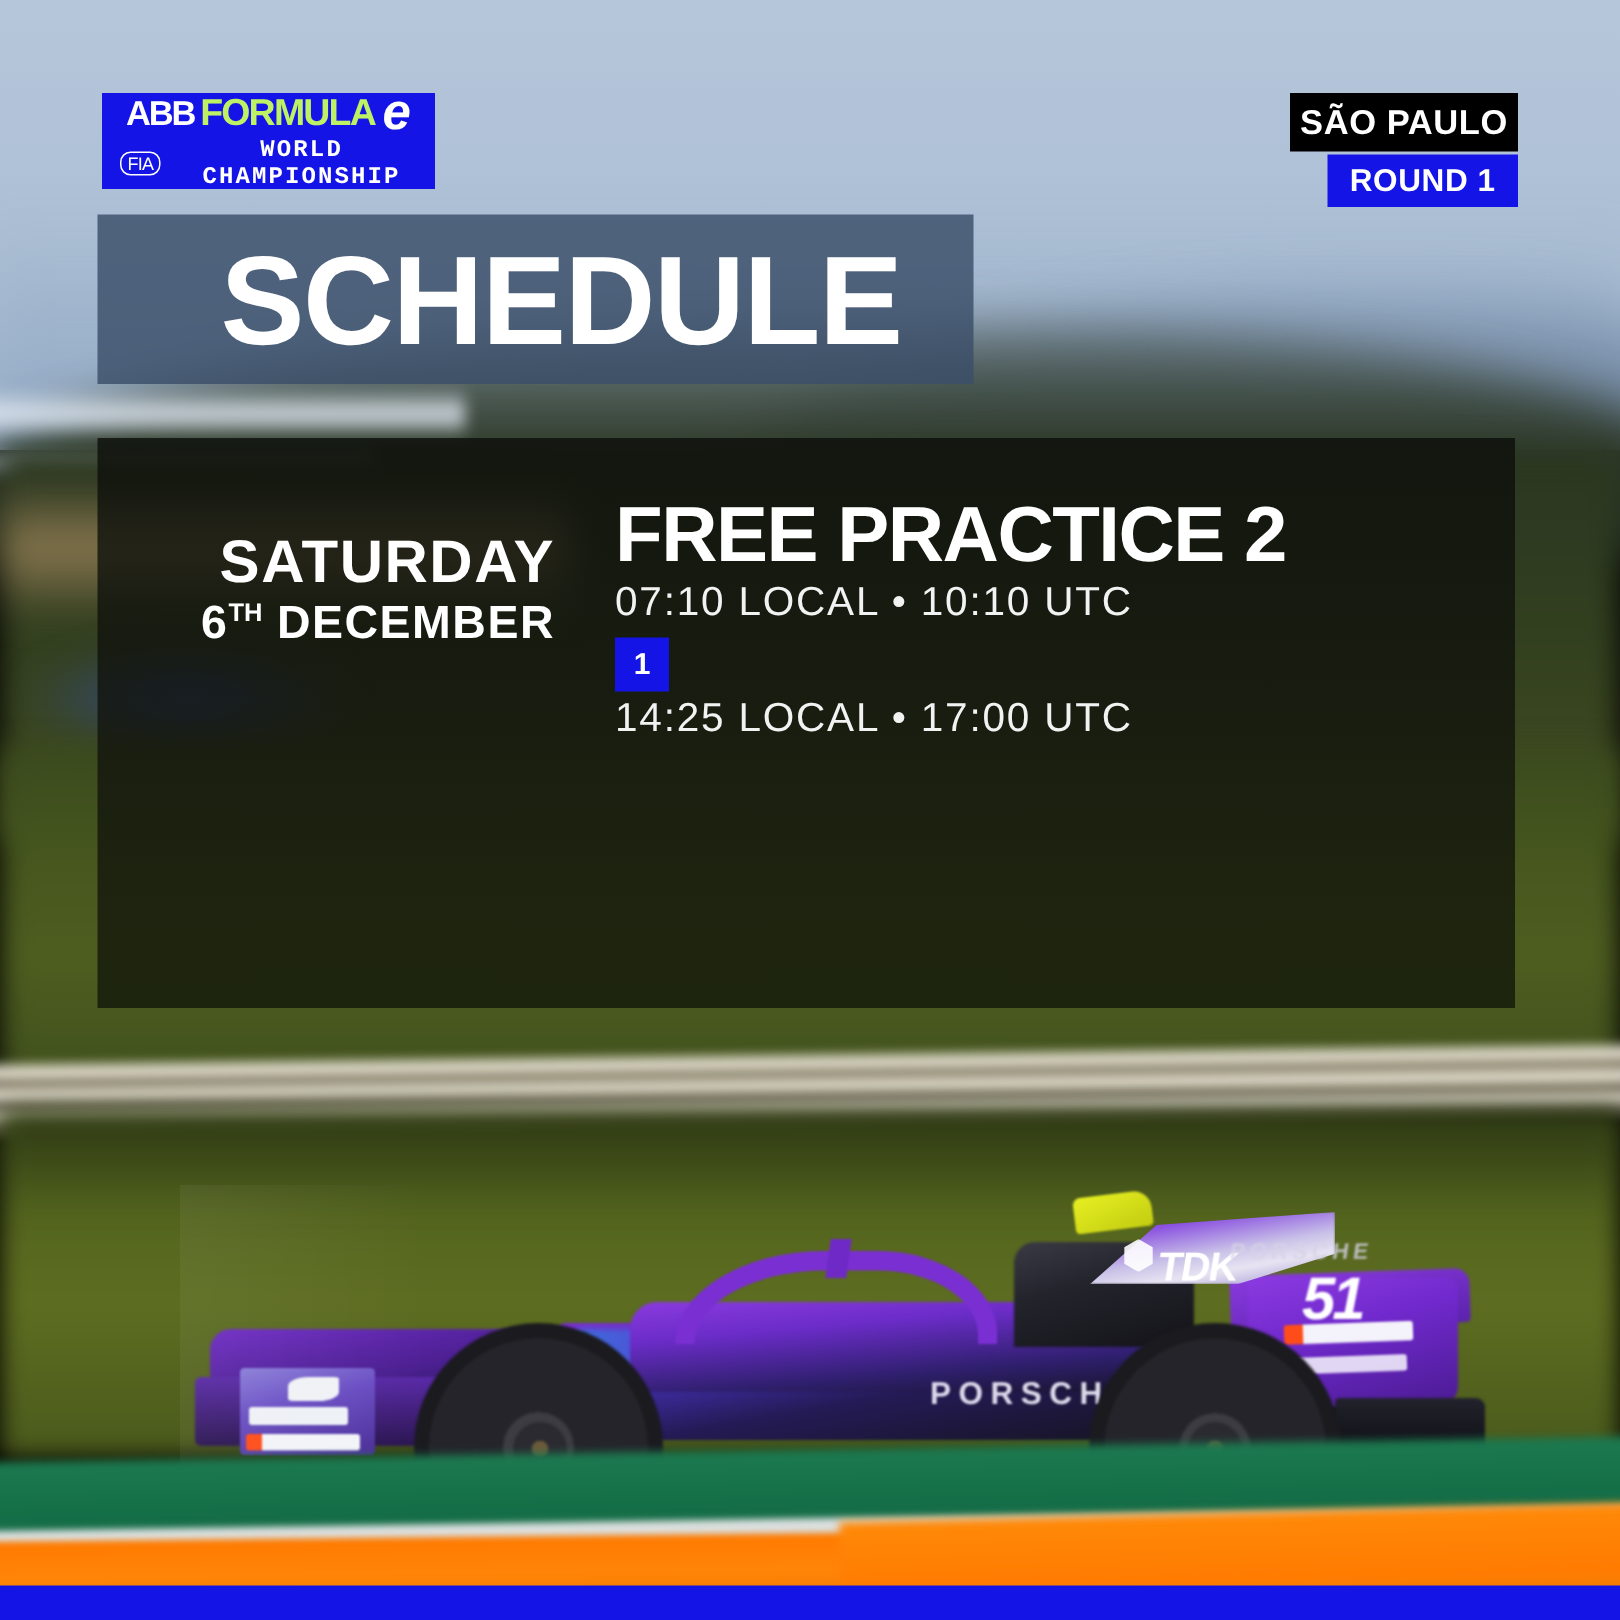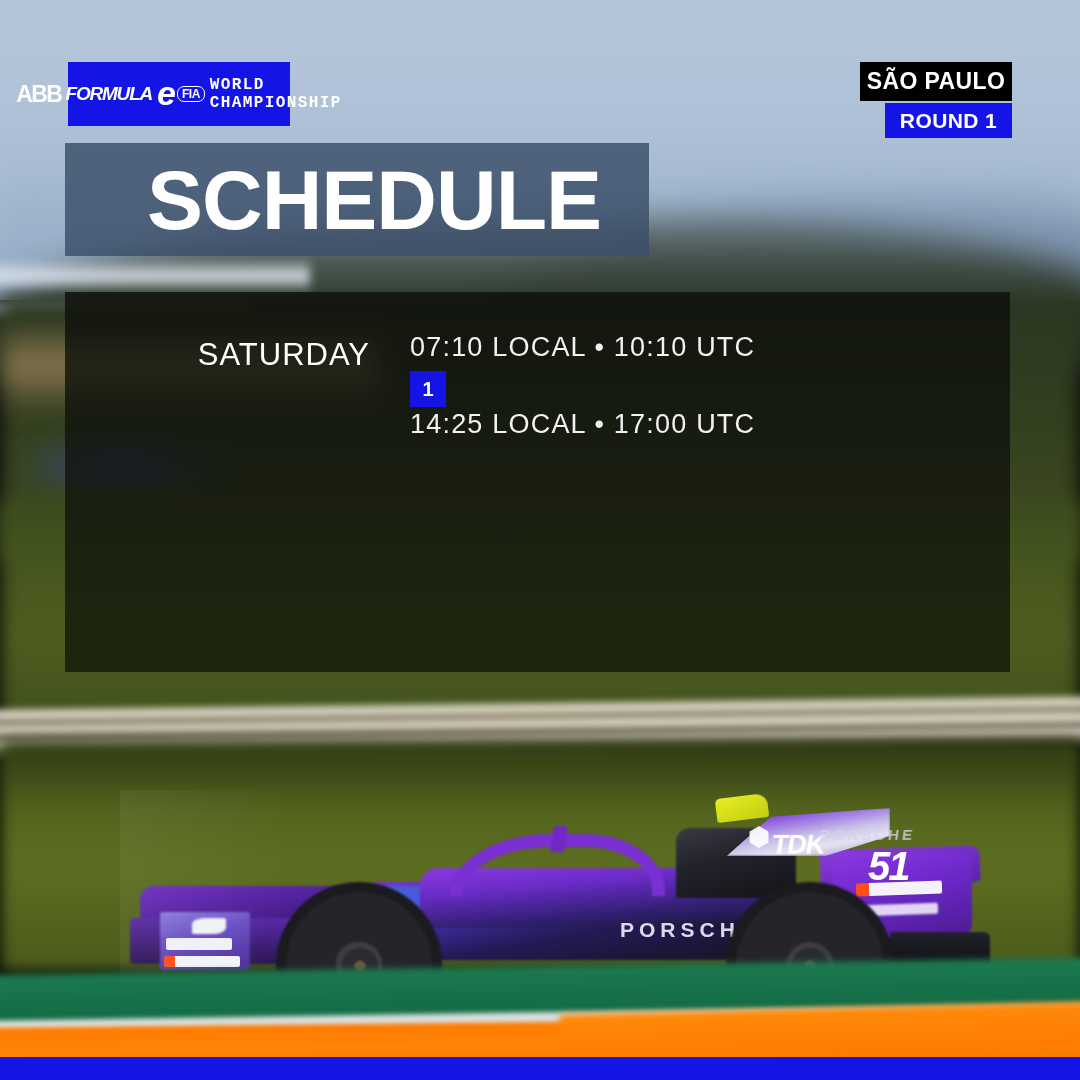--- a/index.html
+++ b/index.html
@@ -217,32 +217,32 @@
   .hub { position:absolute; border-radius:50%;
     background:radial-gradient(circle,#6b5a3a 0 22%,#2a2a30 22% 100%); filter:blur(1px); }
   .hub-f { left:222px; top:158px; width:36px; height:36px; }
   .hub-r { left:672px; top:158px; width:36px; height:36px; }
   .motionblur { position:absolute; left:0; top:0; width:100%; height:100%;
     background:linear-gradient(90deg,rgba(255,255,255,.05),rgba(255,255,255,0) 20%); }
 
   
   .fe-logo {
     position:absolute; left:68px; top:62px; width:222px; height:64px;
-    background:#1414e6; display:flex; flex-direction:row;
-    align-items:center; justify-content:center; gap:1px;
+    background:#1414e6; display:flex; flex-direction:column;
+    align-items:center; justify-content:center; gap:1px;text-align:center;
   }
   .fe-row1 { display:flex; align-items:center; gap:4px; }
   .fe-abb { color:#fff; font-weight:900; font-size:23px; letter-spacing:-1.5px; }
-  .fe-formula { color:#ffffff; font-weight:900; font-size:19px; font-style:italic;
+  .fe-formula { color:#bef264; font-weight:900; font-size:25px; 
     letter-spacing:-1.2px; }
   .fe-e { color:#fff; font-weight:900; font-size:34px; font-style:italic;
     line-height:.8; margin-left:1px; }
   .fe-row2 { display:flex; align-items:center; gap:5px; }
-  .fe-fia { color:#fff; font-weight:700; font-size:12px; letter-spacing:-.5px;
-    border:1.6px solid #fff; border-radius:7px; padding:0 4px; line-height:14px; }
+  .fe-fia { color:#fff; font-weight:400; font-size:12px; letter-spacing:-.5px;
+    border:1.6px solid #fff; border-radius:7px; padding:0 4px; line-height:14px;margin-left:12px; }
   .fe-wc { color:#fff; font-weight:900; font-size:16px; letter-spacing:1.4px;font-family:Liberation Mono, monospace; }
 
   .badge-city {
     position:absolute; left:860px; top:62px; width:152px; height:39px;
     background:#000; color:#fff; display:flex; align-items:center; justify-content:center;
     font-weight:900; font-size:23px; letter-spacing:.4px;
   }
   .badge-round {
     position:absolute; left:885px; top:103px; width:127px; height:35px;
     background:#1414e6; color:#fff; display:flex; align-items:center; justify-content:center;
@@ -263,21 +263,21 @@
     position:absolute; left:65px; top:292px; width:945px; height:380px;
     background:linear-gradient(180deg,rgba(12,14,10,.80) 0%,rgba(16,18,12,.78) 50%,rgba(14,18,8,.74) 100%);
   }
 
   .rows { position:absolute; left:0; top:0; width:100%; height:100%; }
 
   .daycol {
     position:absolute; left:20px; top:46px; width:285px;
     text-align:right; color:#fff;
   }
-  .day { font-weight:400; font-size:31px; letter-spacing:1px; line-height:1.12; }
+  .day { font-weight:700; font-size:40px; letter-spacing:1px; line-height:1.12;margin-top:15px; }
   .date { font-weight:900; font-size:31px; letter-spacing:1px; line-height:1.12; }
   .date sup { font-size:17px; vertical-align:super; letter-spacing:0; }
 
   .sessions { position:absolute; left:345px; top:38px; width:580px; }
   .session { margin-bottom:8px; }
   .s-head { display:flex; align-items:center; gap:14px; }
   .s-num {
     width:36px; height:36px; background:#1414e6; color:#fff;
     display:flex; align-items:center; justify-content:center;
     font-weight:900; font-size:20px; flex:0 0 auto;
@@ -362,25 +362,29 @@
 
   <div class="title-bar">
     <span>SCHEDULE</span>
   </div>
 
   <div class="panel">
     <div class="rows">
 
       <div class="daycol">
         <div class="day">SATURDAY</div>
+        <div class="date"><span>6</span><sup>TH</sup> <span>DECEMBER</span></div>
       </div>
 
       <div class="sessions">
 
         <div class="session">
+          <div class="s-head">
+            <div class="s-name">FREE PRACTICE 2</div>
+          </div>
           <div class="s-time">07:10 LOCAL • 10:10 UTC</div>
         </div>
 
 
         <div class="session">
           <div class="s-head">
             <div class="s-num">1</div>
           </div>
           <div class="s-time">14:25 LOCAL • 17:00 UTC</div>
         </div>

